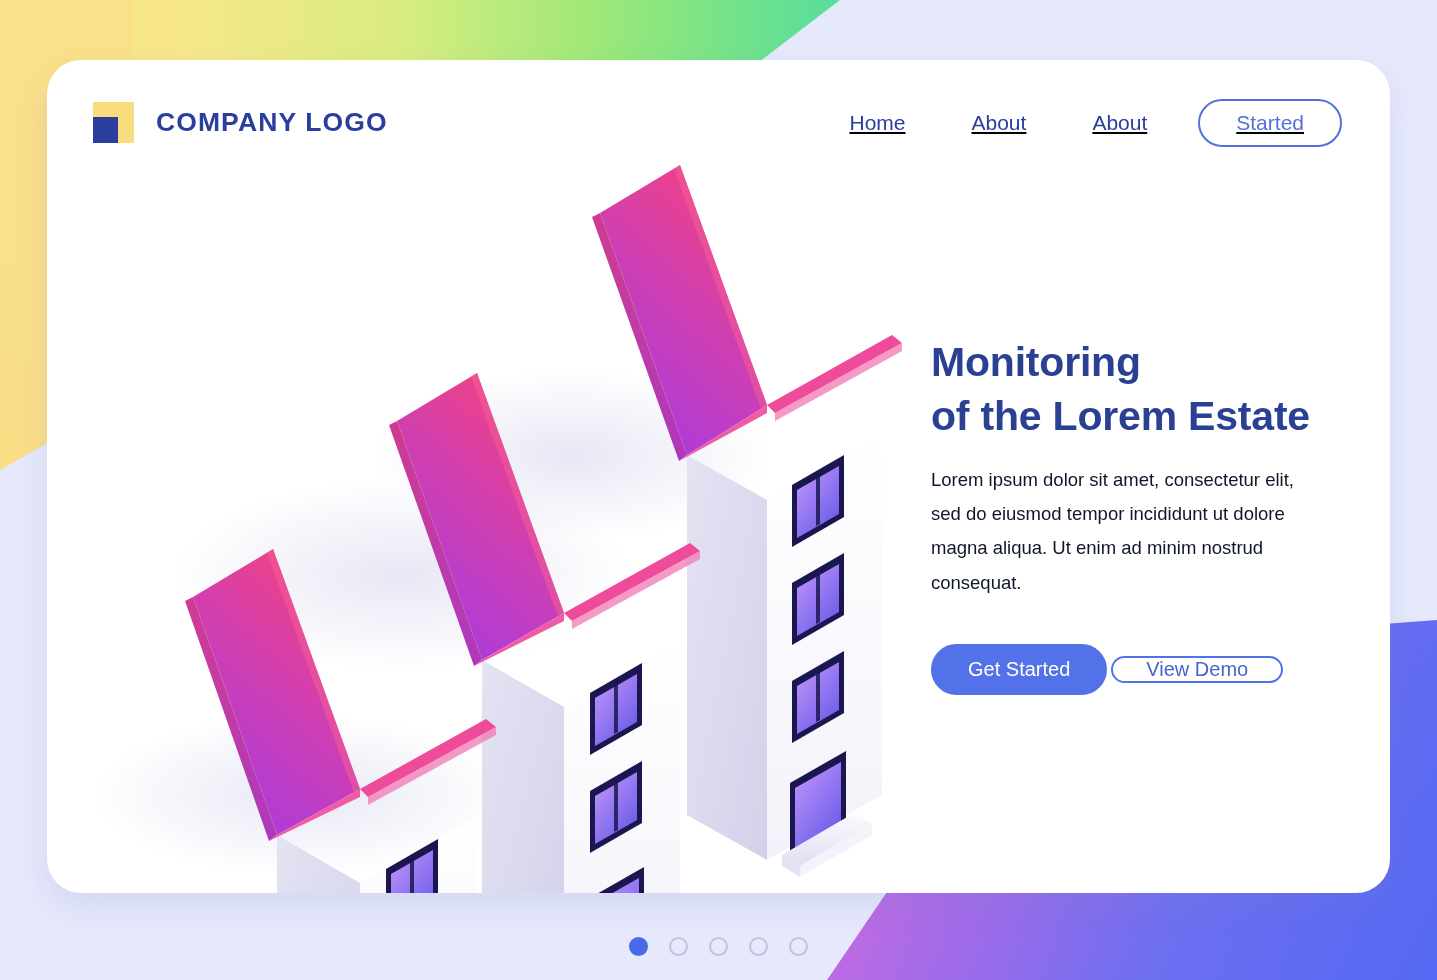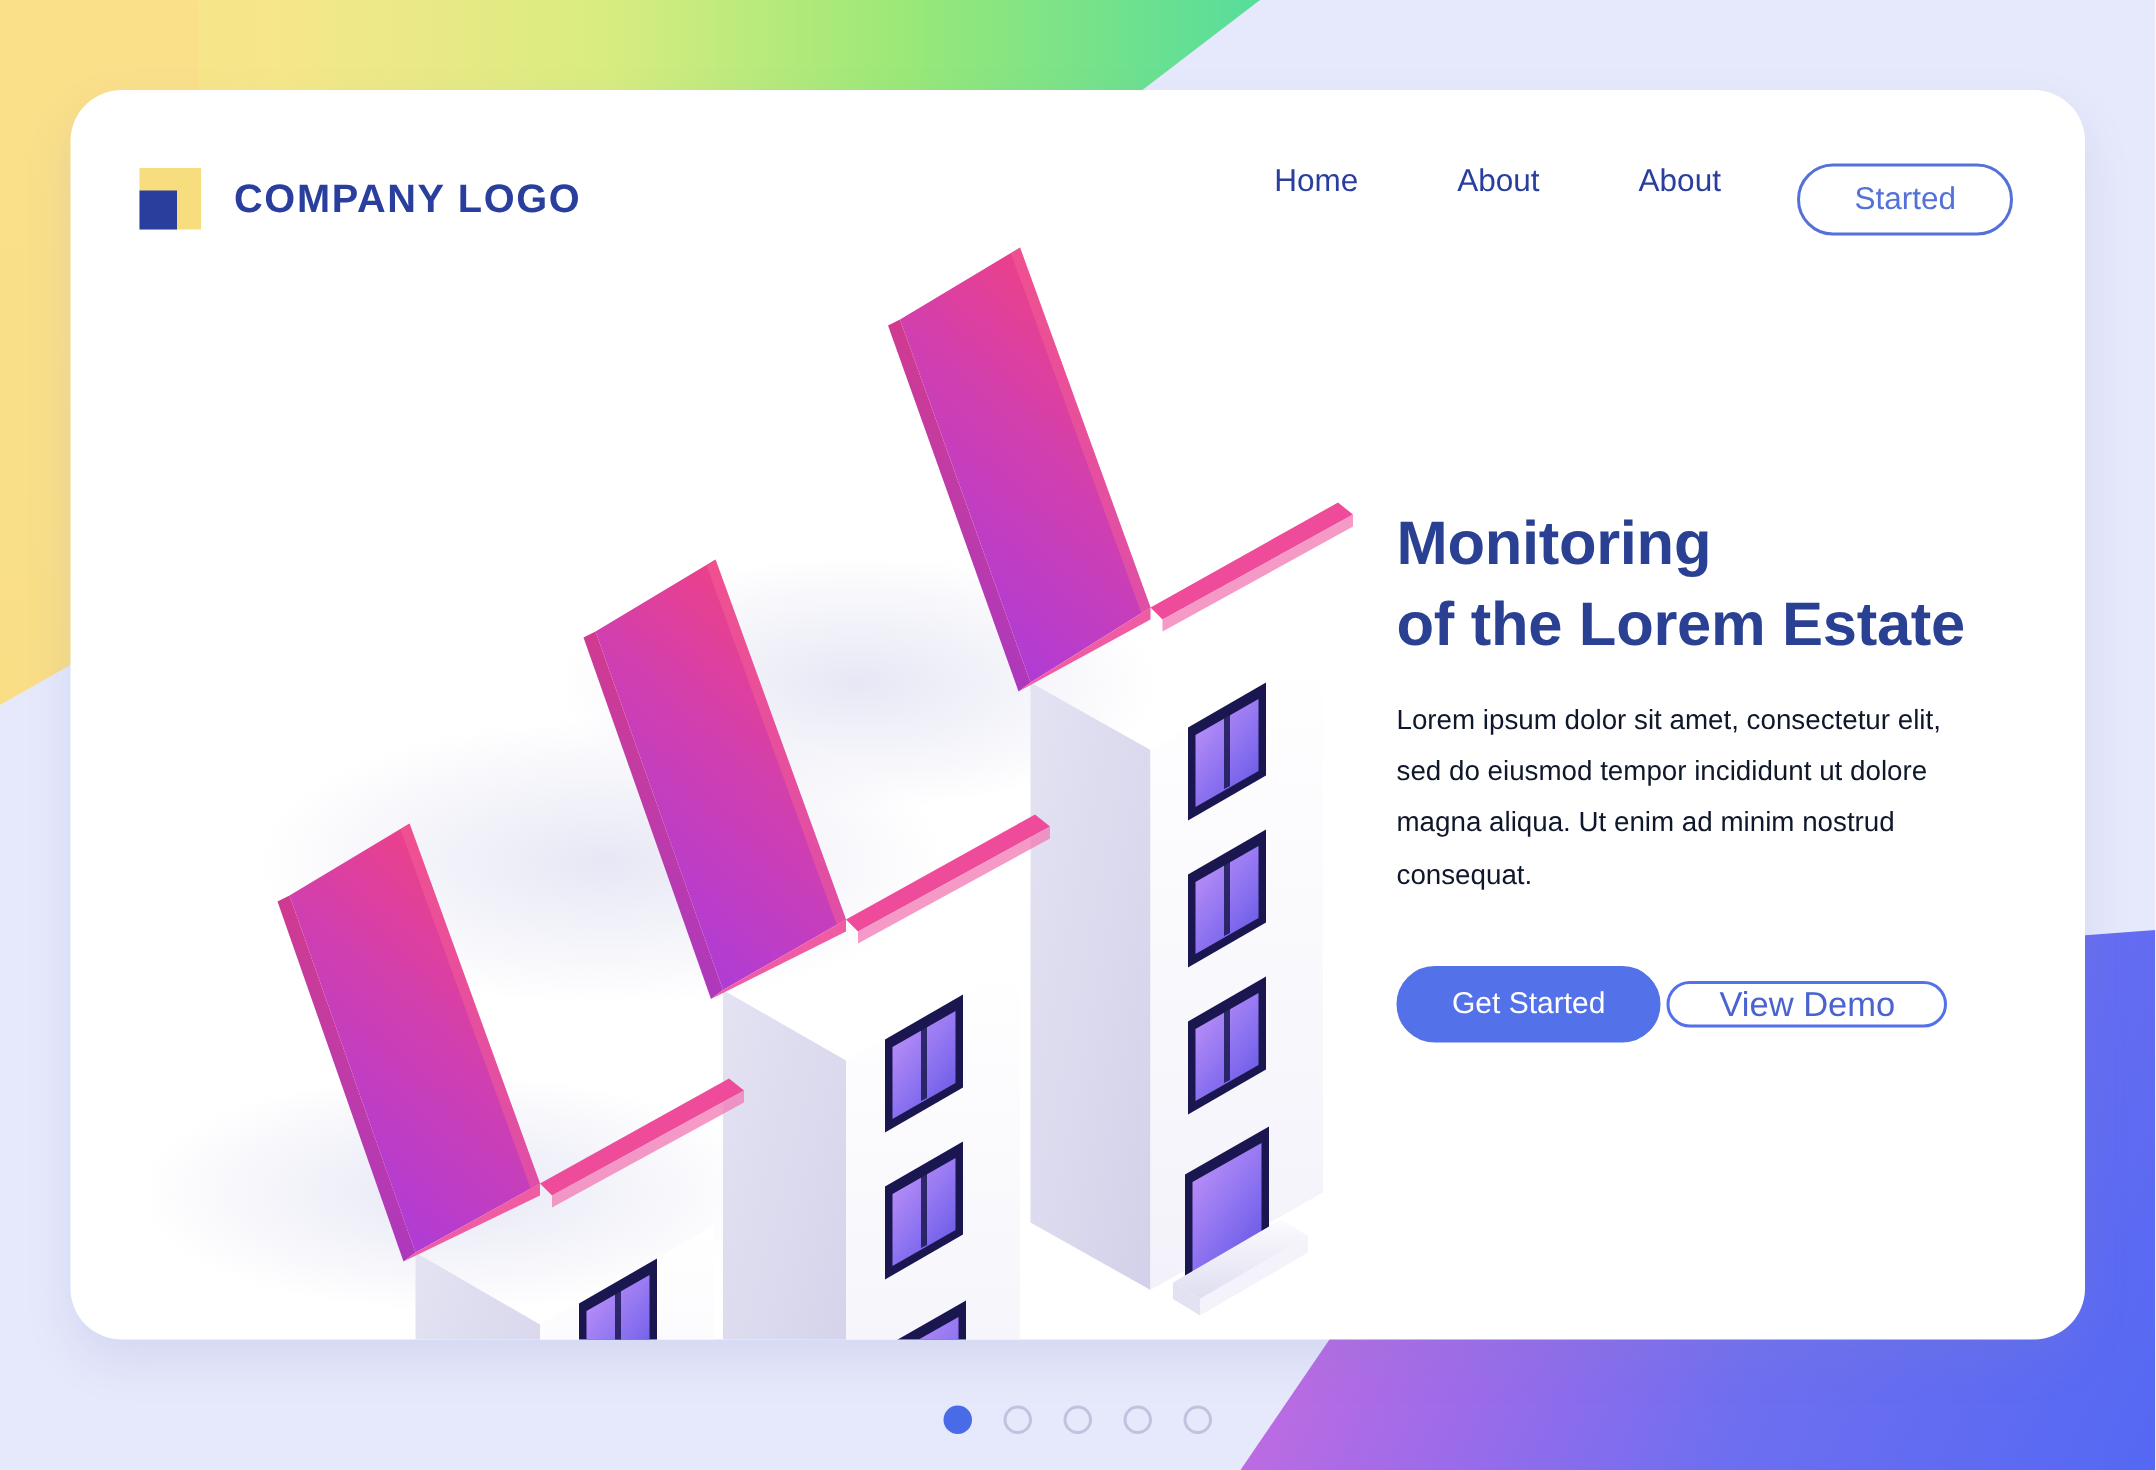--- a/index.html
+++ b/index.html
@@ -53,21 +53,20 @@
   }
 
   
   #header {
     position:absolute;
     left:0; top:0; right:0;
     height:125px;
     display:flex;
     align-items:center;
     padding:0 48px 0 46px;
-    margin-top:10px;
   }
   #logo-block { display:flex; align-items:center; gap:22px; }
   #logo-mark {
     position:relative;
     width:41px; height:41px;
     background:#F8DD7F;
     flex:none;
   }
   #logo-mark-inner {
     position:absolute;
@@ -79,21 +78,23 @@
     font-size:26.5px;
     font-weight:bold;
     letter-spacing:1.1px;
     color:#2A3F9D;
     white-space:nowrap;
   }
 
   #nav {
     margin-left:auto;
     display:flex;
+    align-items:center;
     gap:0;
+    text-decoration:underline;
   }
   .nav-link {
     font-size:21px;
     color:#2A3F9D;
     padding:0 33px;
     cursor:pointer;
     white-space:nowrap;
   }
   #nav-contact {
     font-size:21px;
@@ -138,21 +139,21 @@
     font-size:20px;
     color:#FFFFFF;
     background:#5371E8;
     border:2px solid #5371E8;
     border-radius:30px;
     padding:12px 35px;
     cursor:pointer;
     white-space:nowrap;
   }
   #btn-secondary {
-    font-size:23px;
+    font-size:20px;
     color:#4A63CE;
     background:#FFFFFF;
     border:2px solid #5371E8;
     border-radius:30px;
     padding:0 33px;
     cursor:pointer;
     white-space:nowrap;
   }
 
   

